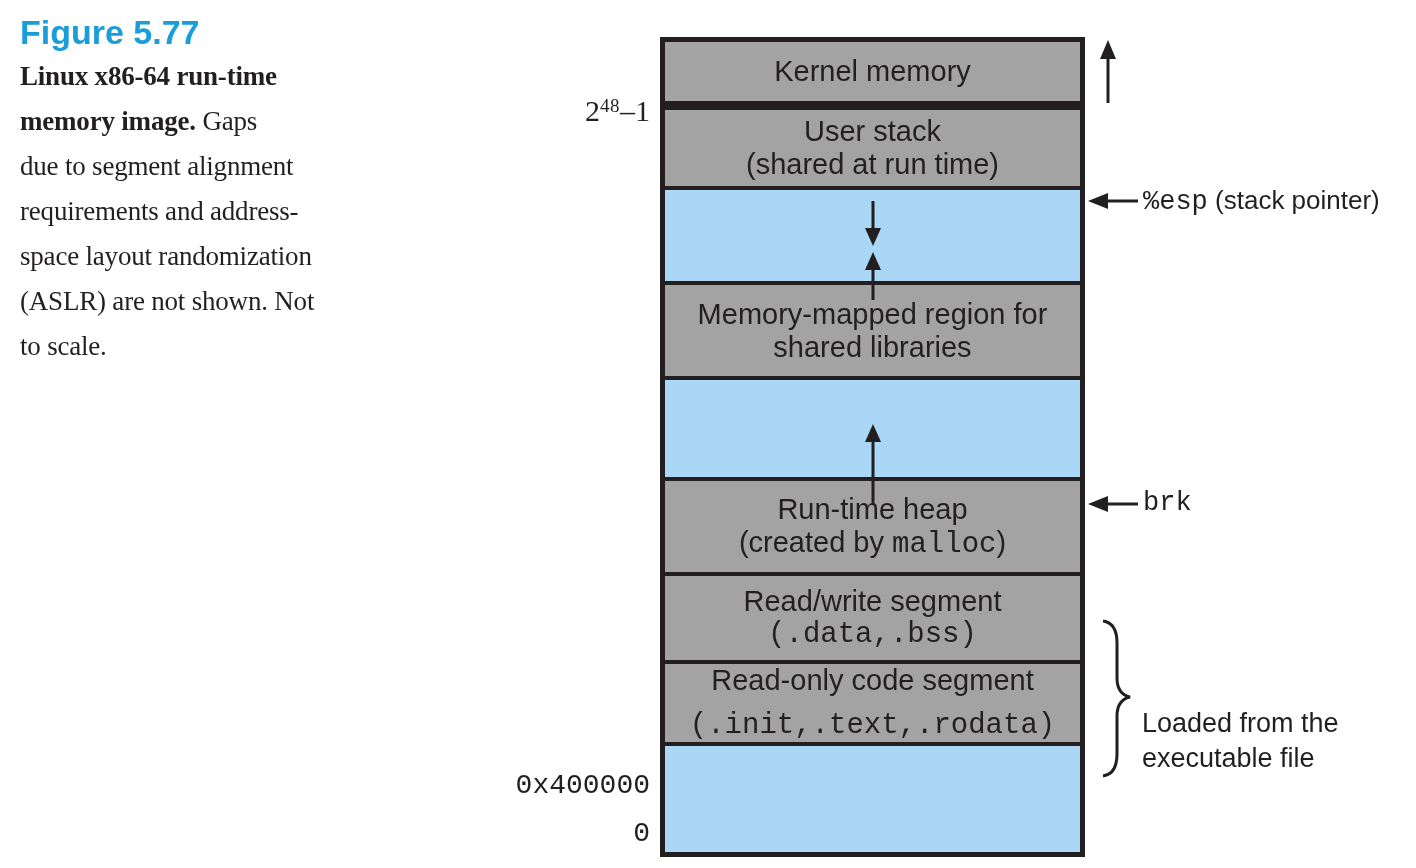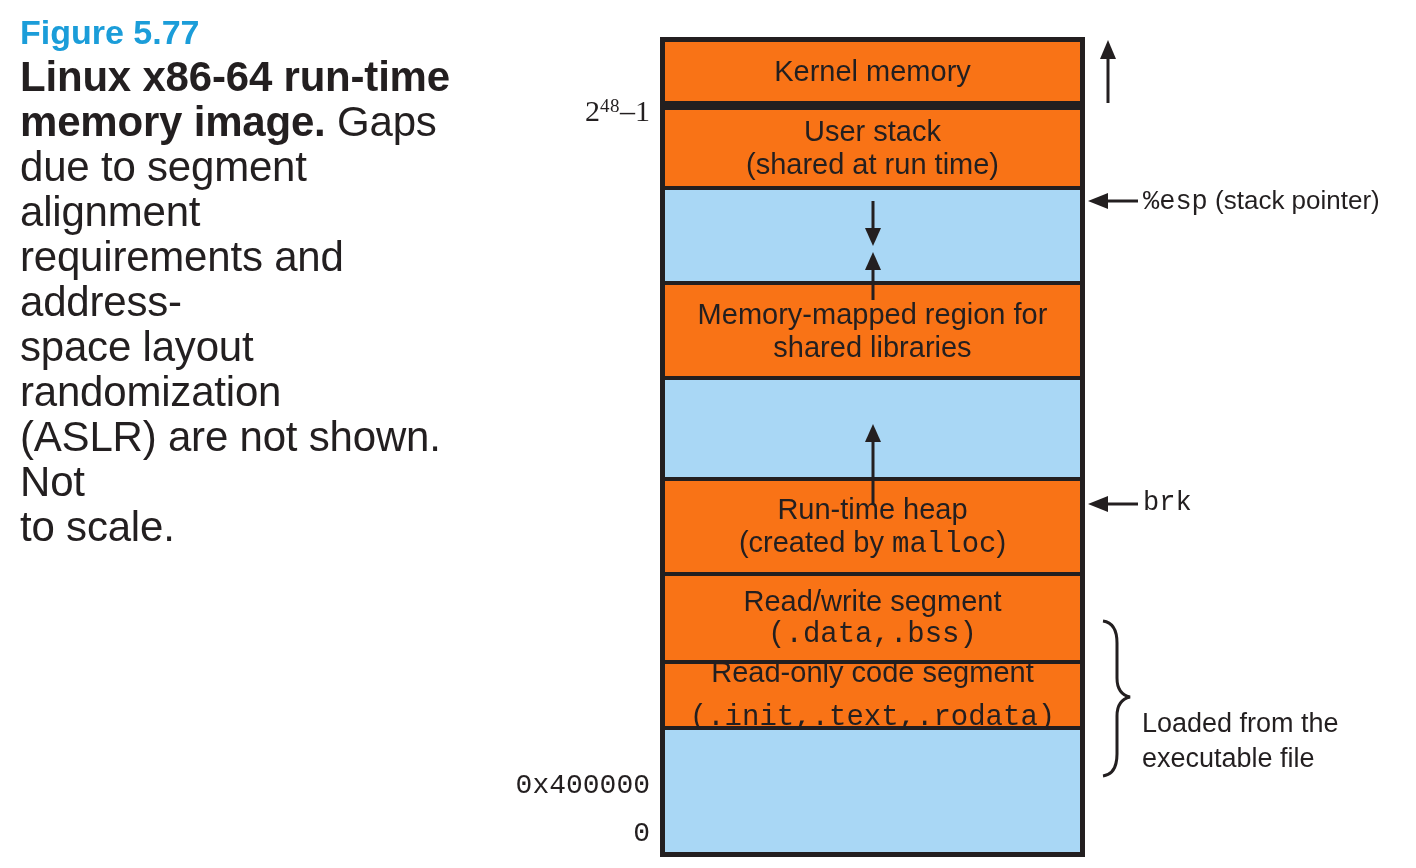--- a/index.html
+++ b/index.html
@@ -20,23 +20,24 @@
     left: 20px; top: 10px;
     width: 460px;
   }
   #figure-label {
     font-size: 34px;
     font-weight: bold;
     color: #1b9dd9;
     line-height: 44px;
   }
   .caption-line {
-    font-size: 42px;
+    font-size: 27px;
     line-height: 45px;
     letter-spacing: -0.2px;
+    font-family: Liberation Serif, serif;
   }
   .caption-line .b { font-weight: bold; }
 
   
   #memory-diagram {
     position: absolute;
     left: 660px; top: 37px;
     width: 425px; height: 820px;
     border: 5px solid #231f20;
     box-sizing: border-box;
@@ -47,30 +48,30 @@
     box-sizing: border-box;
     display: flex;
     flex-direction: column;
     justify-content: center;
     align-items: center;
     text-align: center;
     font-size: 29px;
     line-height: 33px;
     border-bottom: 4px solid #231f20;
   }
-  .seg.gray { background: #f97316; }
+  .seg.gray { background: #a3a3a3; }
   .seg.blue { background: #a9d7f5; }
   .seg-kernel { height: 68px; border-bottom-width: 9px; }
   .seg-stack  { height: 80px; }
   .seg-gap1   { height: 95px; }
   .seg-mmap   { height: 95px; }
   .seg-gap2   { height: 101px; }
   .seg-heap   { height: 95px; }
   .seg-rw     { height: 88px; }
-  .seg-ro     { height: 66px; gap: 12px; }
+  .seg-ro     { height: 82px; gap: 12px; }
   .seg-bottom { flex: 1; border-bottom: none; }
 
   
   .addr {
     position: absolute;
     right: 766px;
     text-align: right;
     white-space: nowrap;
   }
   #addr-top {

